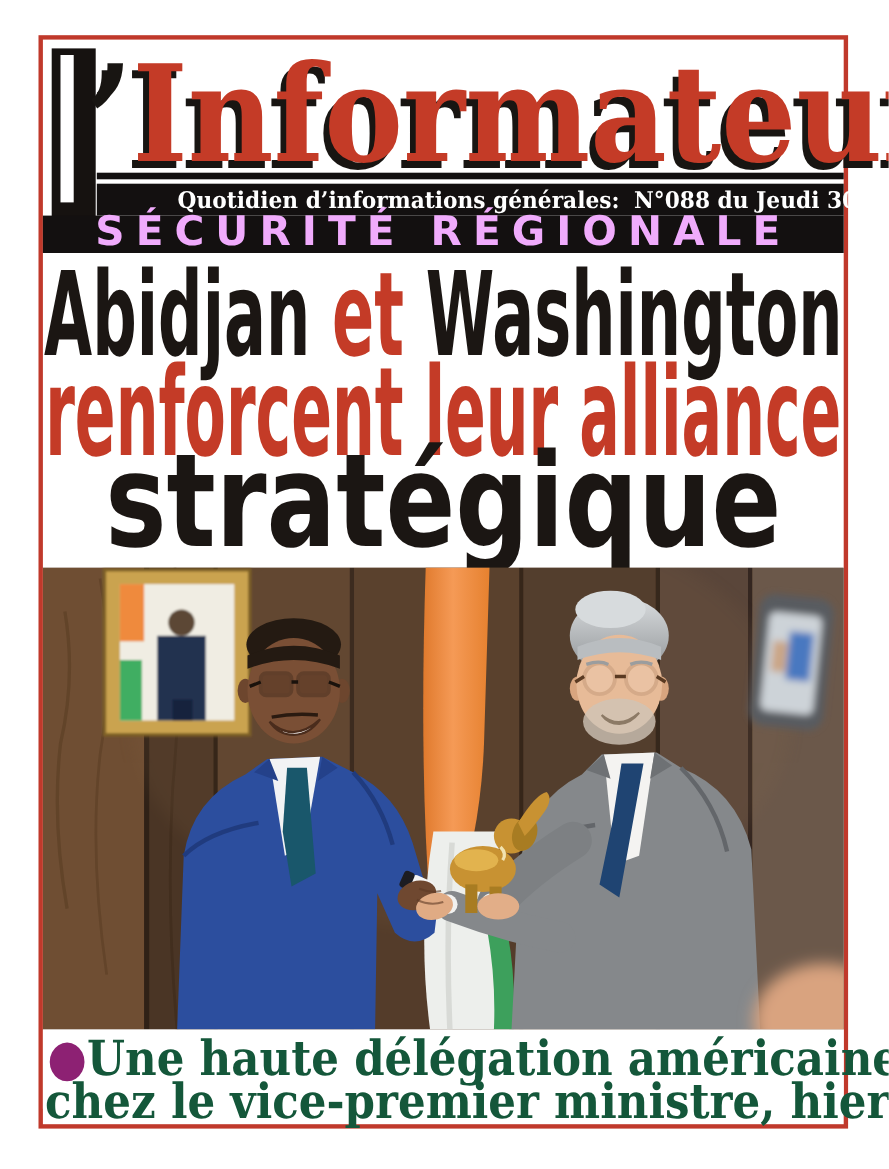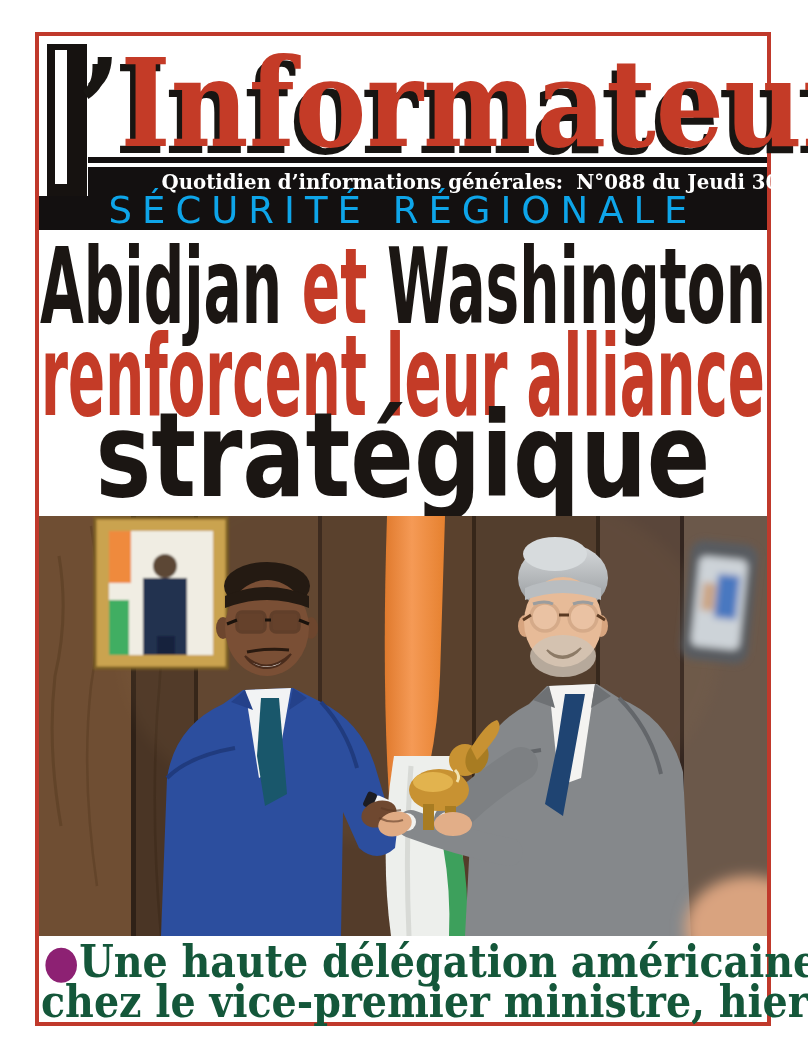--- a/index.html
+++ b/index.html
@@ -22,22 +22,22 @@
 
   .rule{position:absolute;left:49px;top:121px;right:0;height:6px;background:#131010;}
   .qbar{position:absolute;left:49px;top:131px;right:0;height:29px;background:#131010;
         display:flex;align-items:center;overflow:visible;}
   .qline{white-space:pre;font-weight:bold;font-size:21px;color:#ffffff;
          transform:scaleX(.94);transform-origin:left center;padding-left:5px;}
   .qline .issue{margin-left:14px;}
 
   .rubric{position:absolute;left:0;top:160px;width:728px;height:34px;background:#131010;
           display:flex;justify-content:center;align-items:center;overflow:visible;}
-  .rubric span{font-family:"DejaVu Sans","Liberation Sans",sans-serif;font-weight:normal;
-               font-size:37px;letter-spacing:10px;color:#0ea5e9;margin-top:-5px;white-space:pre;}
+  .rubric span{font-family:"DejaVu Sans","Liberation Sans",sans-serif;font-weight:bold;
+               font-size:37px;letter-spacing:10px;color:#f0abfc;margin-top:-5px;white-space:pre;}
 
   .hl{position:absolute;left:50%;white-space:pre;
       font-family:"DejaVu Sans","Liberation Sans",sans-serif;font-weight:bold;
       line-height:1.0;color:#1b1613;}
   .hl1{top:198px;font-size:106px;transform:translateX(-50%) scaleX(.534);}
   .hl2{top:284px;font-size:112px;color:#c43b27;transform:translateX(-50%) scaleX(.488);}
   .hl3{top:360px;font-size:118px;transform:translateX(-50%) scaleX(.794);}
   .hl .red{color:#c43b27;}
 
   .photo{position:absolute;left:0;top:480px;width:728px;height:420px;display:block;}

